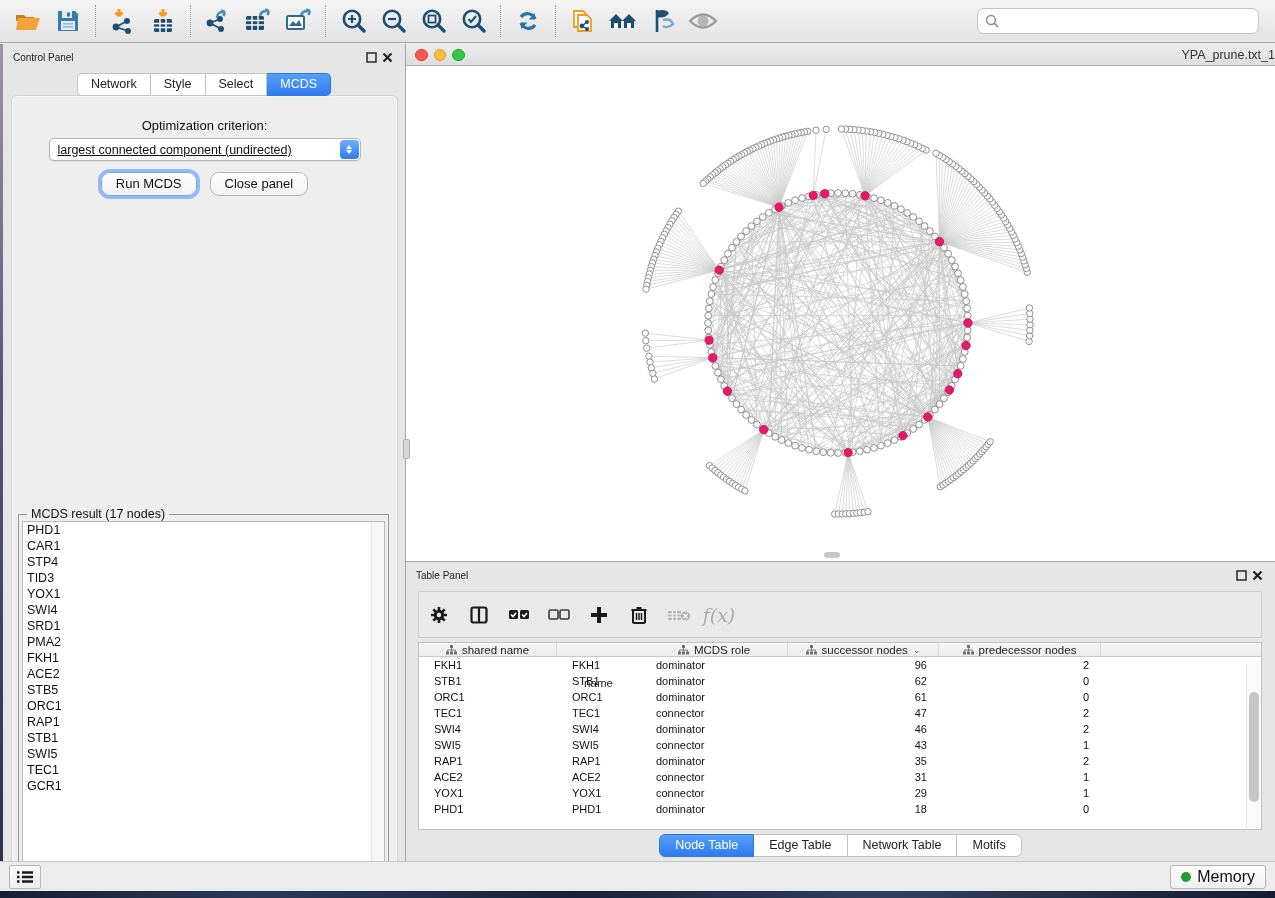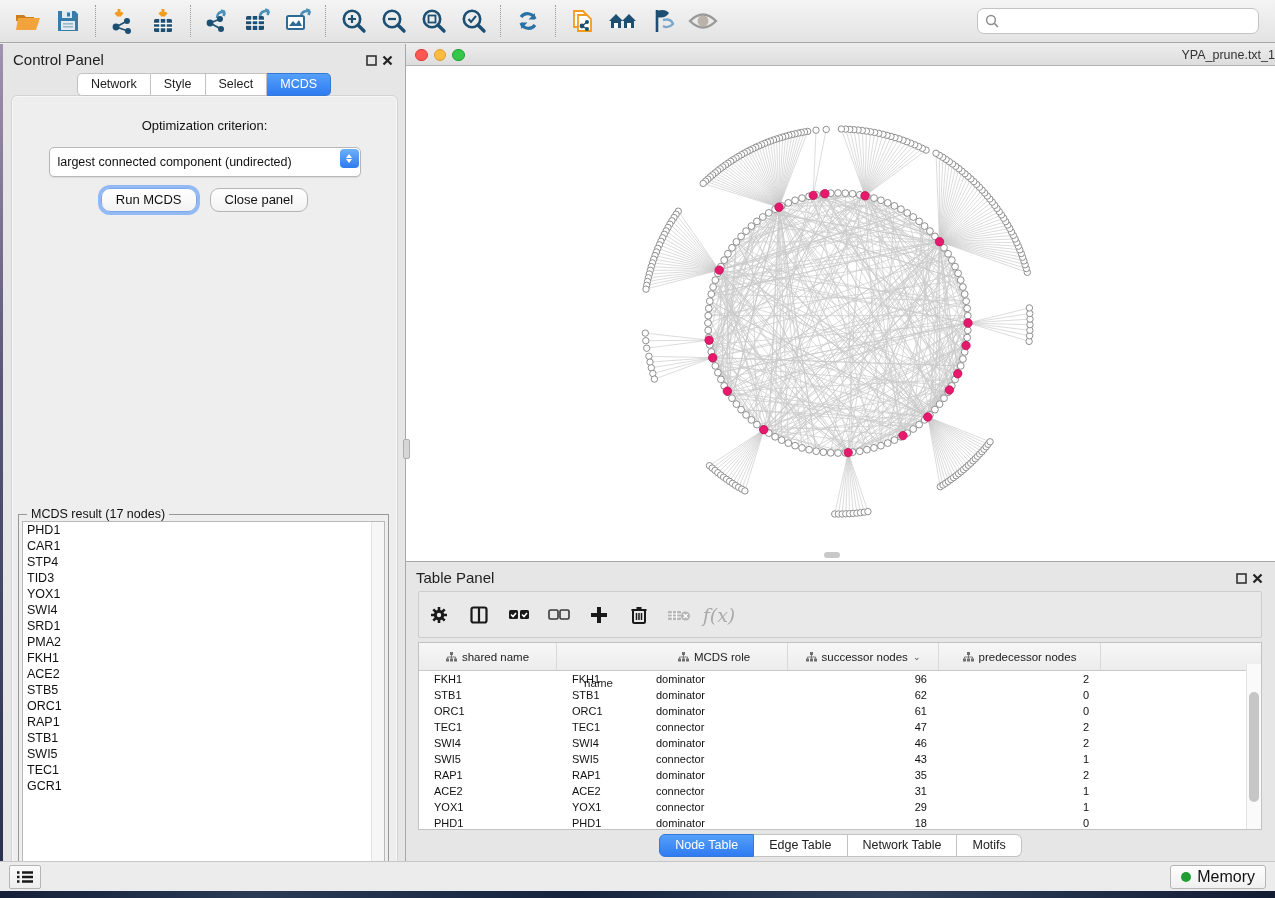--- a/index.html
+++ b/index.html
@@ -22,40 +22,40 @@
 
   
   .left-sliver { position:absolute; left:0; top:44px; width:3px; height:847px;
     background:linear-gradient(#9f93ae,#5a5577 40%,#27304e); }
   .wallpaper { position:absolute; left:0; bottom:0; width:1275px; height:7px;
     background:linear-gradient(90deg,#151f38,#2a3a55 20%,#17233d 45%,#31415c 70%,#121c33); }
 
   
   .control-panel { position:absolute; left:3px; top:44px; width:403px; height:817px;
     background:#e6e6e6; border-right:1px solid #a8a8a8; }
-  .panel-titlebar { height:24px; display:flex; align-items:flex-end; padding:2px 10px 0 10px;
-    font-size:15px; color:#222; }
+  .panel-titlebar { height:24px; display:flex; align-items:center; padding:2px 10px 0 10px;
+    font-size:10px; color:#222; }
   .panel-titlebar .flex { flex:1; }
   .winbtn { width:16px; height:16px; display:flex; align-items:center; justify-content:center;
     background:none; border:none; cursor:pointer; color:#333; font-size:11px; padding:0; }
   .seg { display:inline-flex; }
   .seg .segbtn { font-size:12.5px; color:#222; background:#fff; border:1px solid #c2c2c2;
     border-left-width:0; padding:3px 13px 4px 13px; cursor:pointer; font-family:inherit; }
   .seg .segbtn:first-child { border-left-width:1px; border-radius:5px 0 0 5px; }
   .seg .segbtn:last-child { border-radius:0 5px 5px 0; }
   .seg .segbtn.sel { background:linear-gradient(#55a0f8,#2f7bf2); color:#fff; border-color:#3579d8; }
   .cp-tabs { position:absolute; left:0; top:29px; width:100%; text-align:center; z-index:2; }
   .cp-body { position:absolute; left:8px; top:51px; width:387px; height:795px;
     background:#eeeeee; border:1px solid #d2d2d2; border-radius:6px;
     box-shadow:inset 0 0 0 1px #f8f8f8; }
   .opt-label { text-align:center; margin-top:22px; font-size:13px; color:#111; }
-  .combo { position:relative; margin:14px auto 0 auto; width:312px; height:30px; background:#fff;
+  .combo { position:relative; margin:5px auto 0 auto; width:312px; height:23px; background:#fff;
     border:1px solid #b7b7b7; border-radius:5px; font-size:12.5px; color:#111;
     display:flex; align-items:center; padding-left:8px; cursor:pointer;
-    box-shadow:0 1px 1px rgba(0,0,0,.08); }
+    box-shadow:0 1px 1px rgba(0,0,0,.08);text-decoration:underline; }
   .combo .stepper { position:absolute; right:1px; top:1px; width:19px; height:19px; border-radius:4px;
     background:linear-gradient(#6db0fa,#2e7af0); display:flex; flex-direction:column;
     align-items:center; justify-content:center; gap:1px; }
   .combo .stepper span { display:block; width:0; height:0; border-left:3.5px solid transparent;
     border-right:3.5px solid transparent; }
   .combo .stepper .up { border-bottom:4px solid #fff; }
   .combo .stepper .dn { border-top:4px solid #fff; }
   .btnrow { display:flex; justify-content:center; gap:13px; margin-top:11px; }
   .pushbtn { font-size:13px; color:#111; background:linear-gradient(#ffffff,#f2f2f2);
     border:1px solid #b5b5b5; border-radius:9px; padding:3px 14px 4px 14px; cursor:pointer;
@@ -94,21 +94,21 @@
     background:#e6e6e6; border-top:1px solid #a8a8a8; }
   .tp-toolbar { position:absolute; left:12px; top:29px; right:13px; height:47px;
     background:#e9e9e9; border:1px solid #cdcdcd; border-radius:2px;
     display:flex; align-items:center; padding-left:2px; gap:4px; }
   .tpbtn { width:36px; height:38px; display:flex; align-items:center; justify-content:center;
     background:none; border:none; cursor:pointer; }
   .fx { font-family:"DejaVu Serif", serif; font-style:italic; font-size:19px; color:#aaa; }
 
   .data-table { position:absolute; left:12px; top:80px; right:13px; bottom:31px; background:#fff;
     border:1px solid #c2c2c2; overflow:hidden; }
-  .thead { display:flex; height:28px; background:linear-gradient(#f7f7f7,#ececec);
+  .thead { display:flex; height:14px; background:linear-gradient(#f7f7f7,#ececec);
     border-bottom:1px solid #c9c9c9; }
   .th { display:flex; align-items:center; justify-content:center; gap:5px; font-size:11.5px;
     color:#222; border-right:1px solid #d9d9d9; cursor:pointer; }
   .tbody .tr { display:flex; height:16px; align-items:center; cursor:default; }
   .td { font-size:11px; color:#111; padding-left:15px; white-space:nowrap; overflow:hidden; }
   .td.num { text-align:right; padding-left:0; padding-right:12px; }
   .vscroll { position:absolute; right:0; top:21px; width:15px; bottom:0; background:#fafafa;
     border-left:1px solid #e3e3e3; }
   .vscroll .thumb { position:absolute; left:2px; right:2px; top:28px; height:110px;
     background:#c6c6c6; border-radius:6px; }

